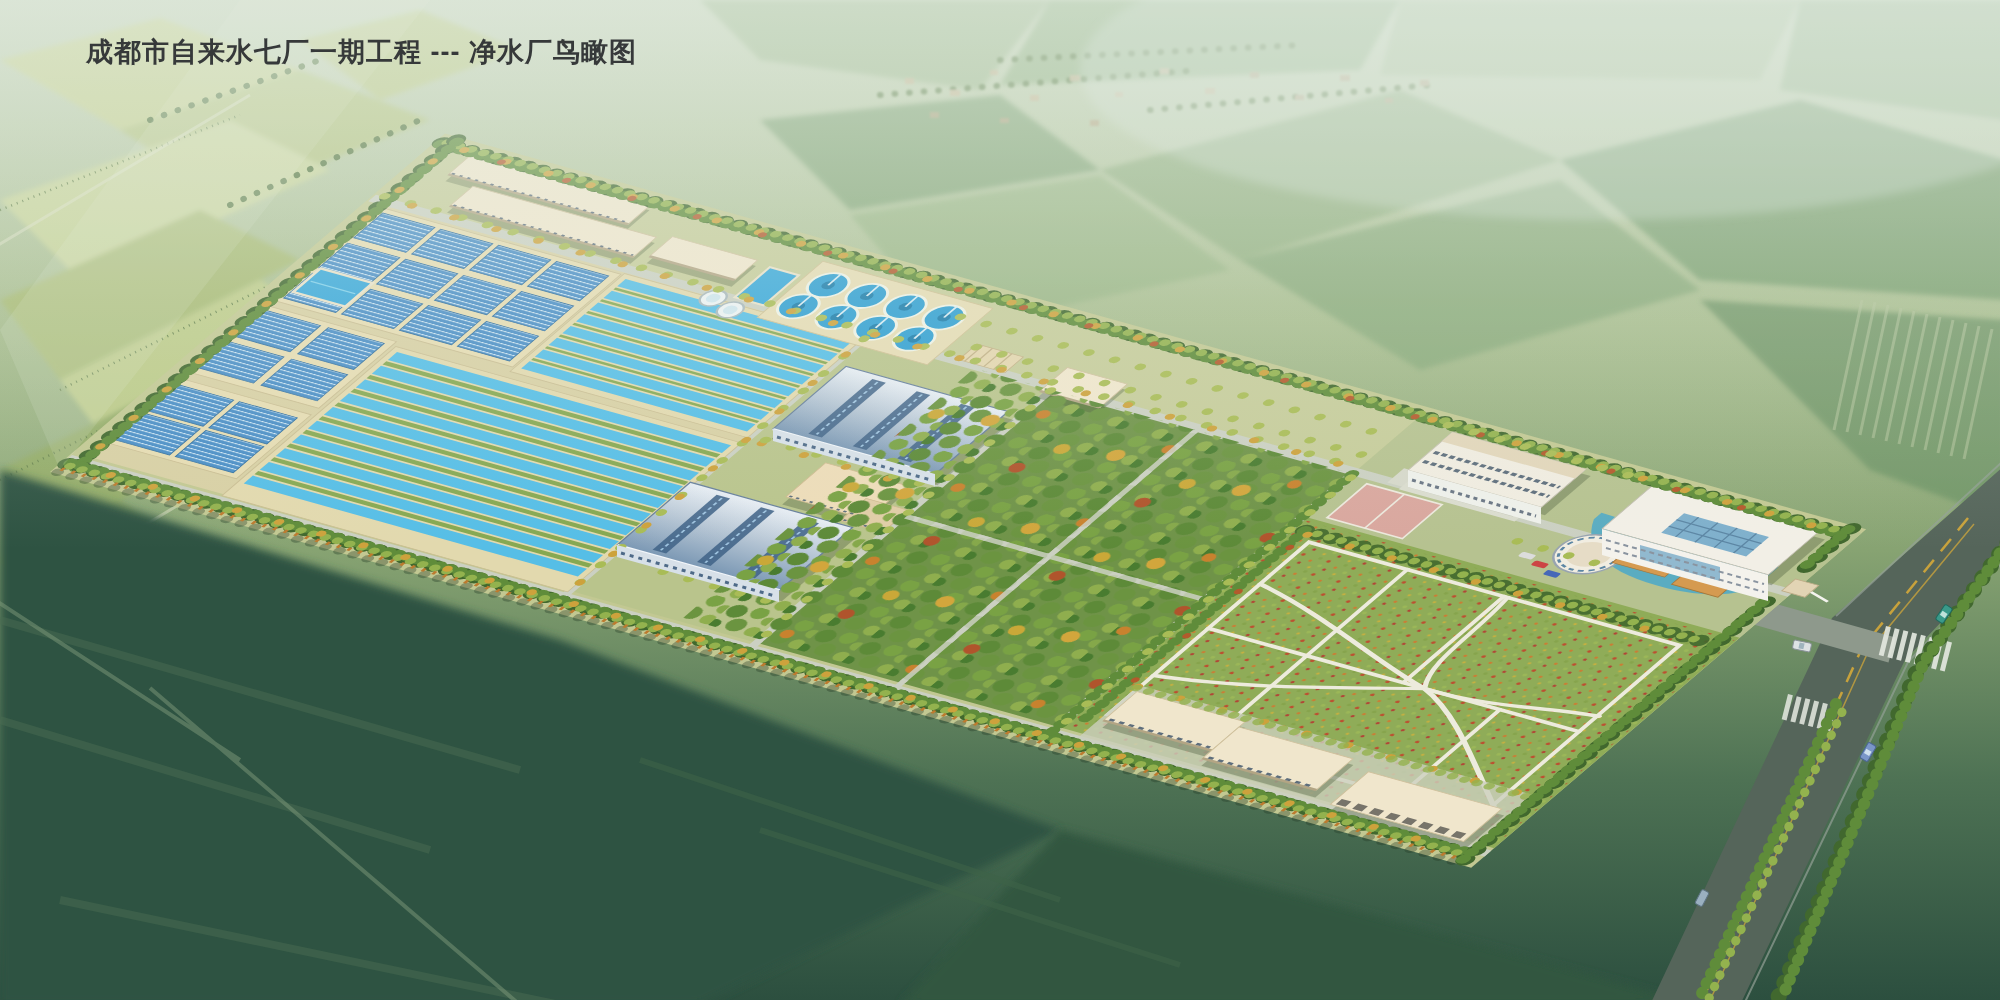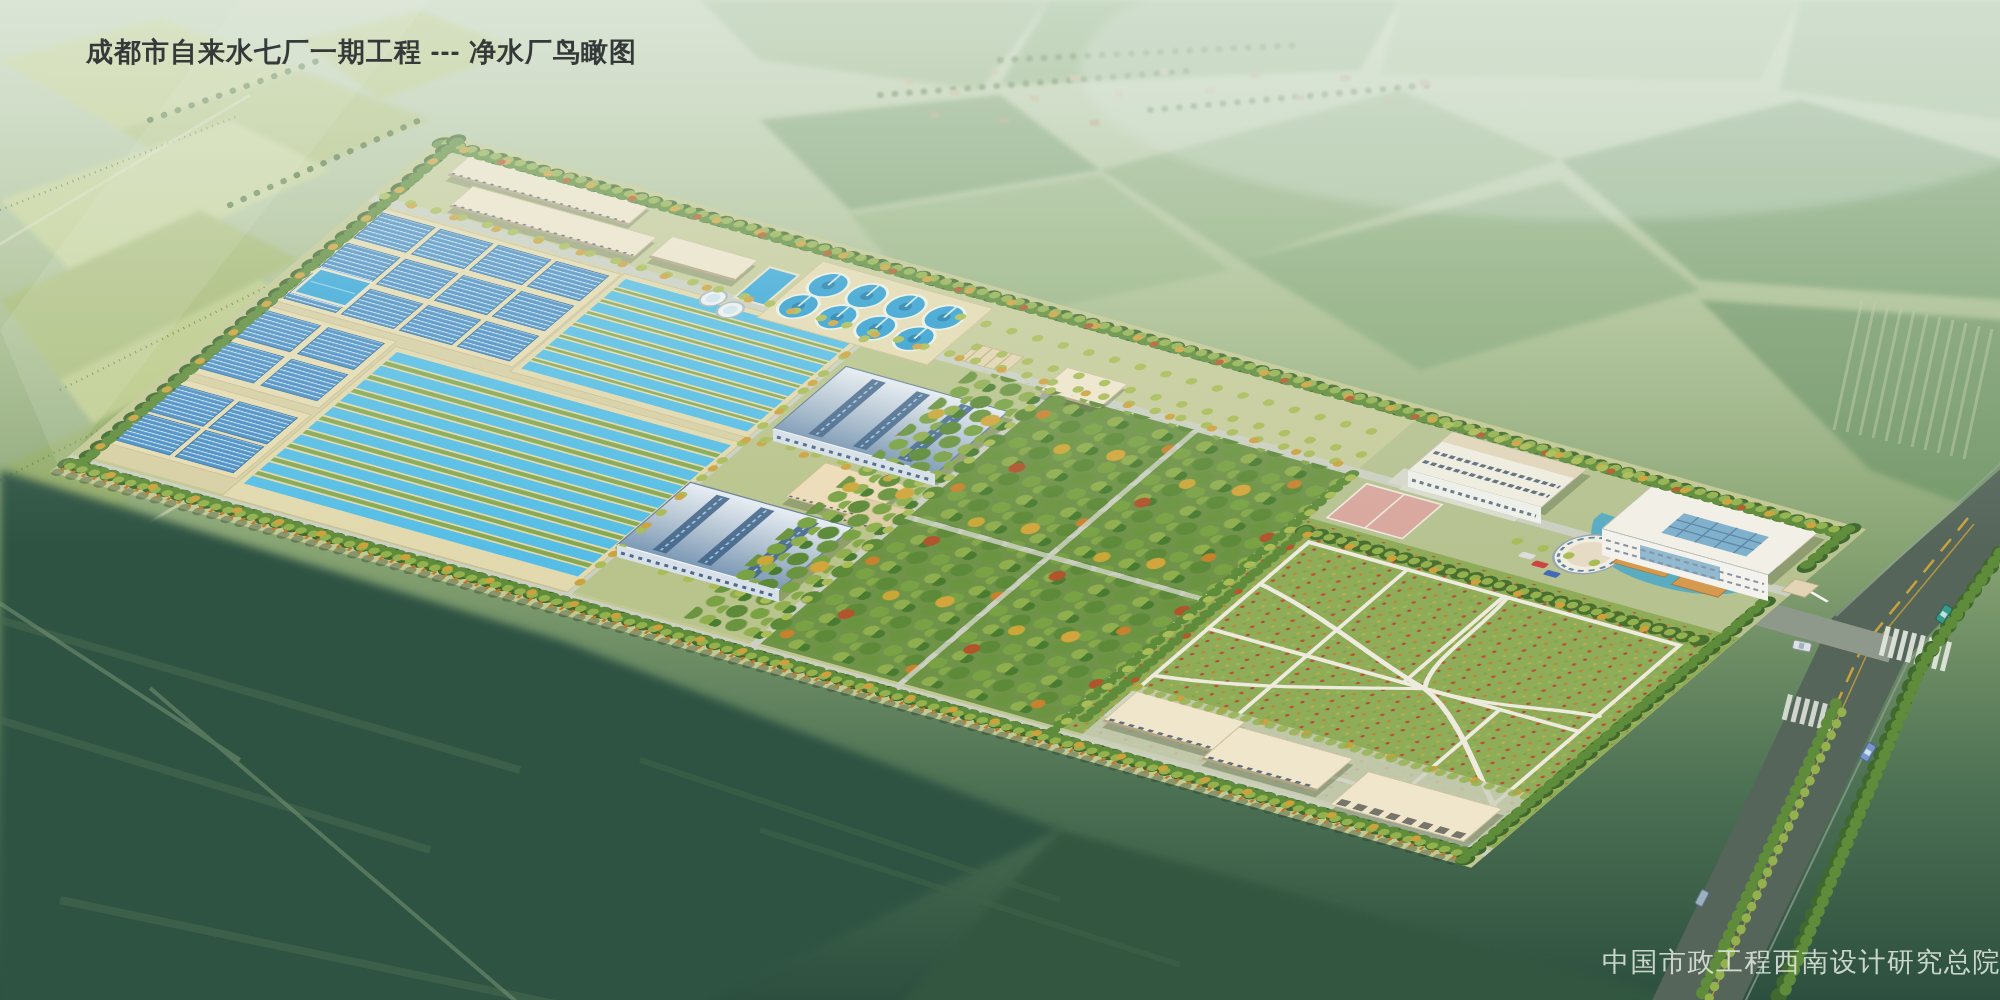--- a/index.html
+++ b/index.html
@@ -464,14 +464,13 @@
   </g>
 
   <g>
     <rect width="2000" height="1000" fill="url(#hazeG)"></rect>
     <polygon points="0,330 240,0 430,0 60,470" fill="rgba(235,240,228,.14)"></polygon>
     <ellipse cx="1600" cy="70" rx="520" ry="150" fill="rgba(225,235,228,.3)" filter="url(#b4)"></ellipse>
   </g>
 </svg>
 
 <div class="title-text">成都市自来水七厂一期工程 --- 净水厂鸟瞰图</div>
-<div class="credit-text">中国市政工程西南设计研究总院</div>
 </div>
 
 </body></html>

